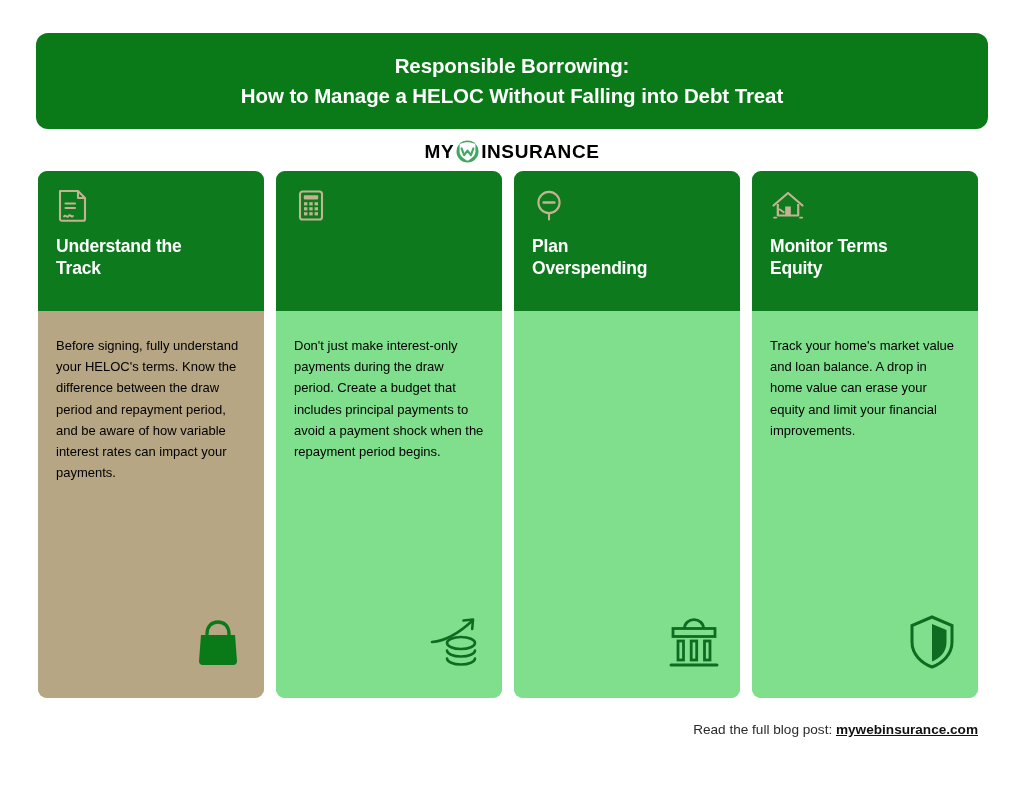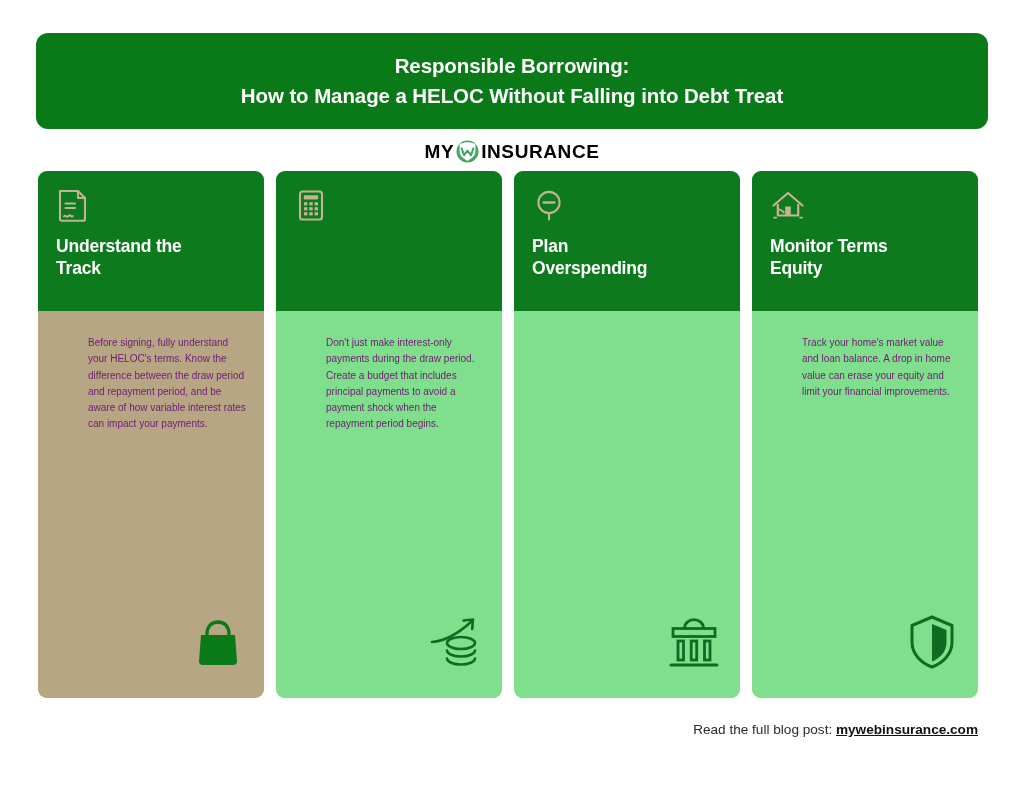--- a/index.html
+++ b/index.html
@@ -110,24 +110,23 @@
     font-weight: bold;
     line-height: 1.26;
     letter-spacing: -0.2px;
   }
   .card-body {
     flex: 1;
     padding: 24px 18px 0 18px;
     position: relative;
   }
   .card-text {
-    font-size: 10px;
+    font-size: 13px;
     line-height: 1.63;
-    color: #701a75;
-    margin-left: 32px;
+    color: #000000;
   }
   .card-bottomicon {
     position: absolute;
     right: 18px;
     bottom: 28px;
     width: 56px;
     height: 56px;
     display: flex;
     align-items: flex-end;
     justify-content: center;

